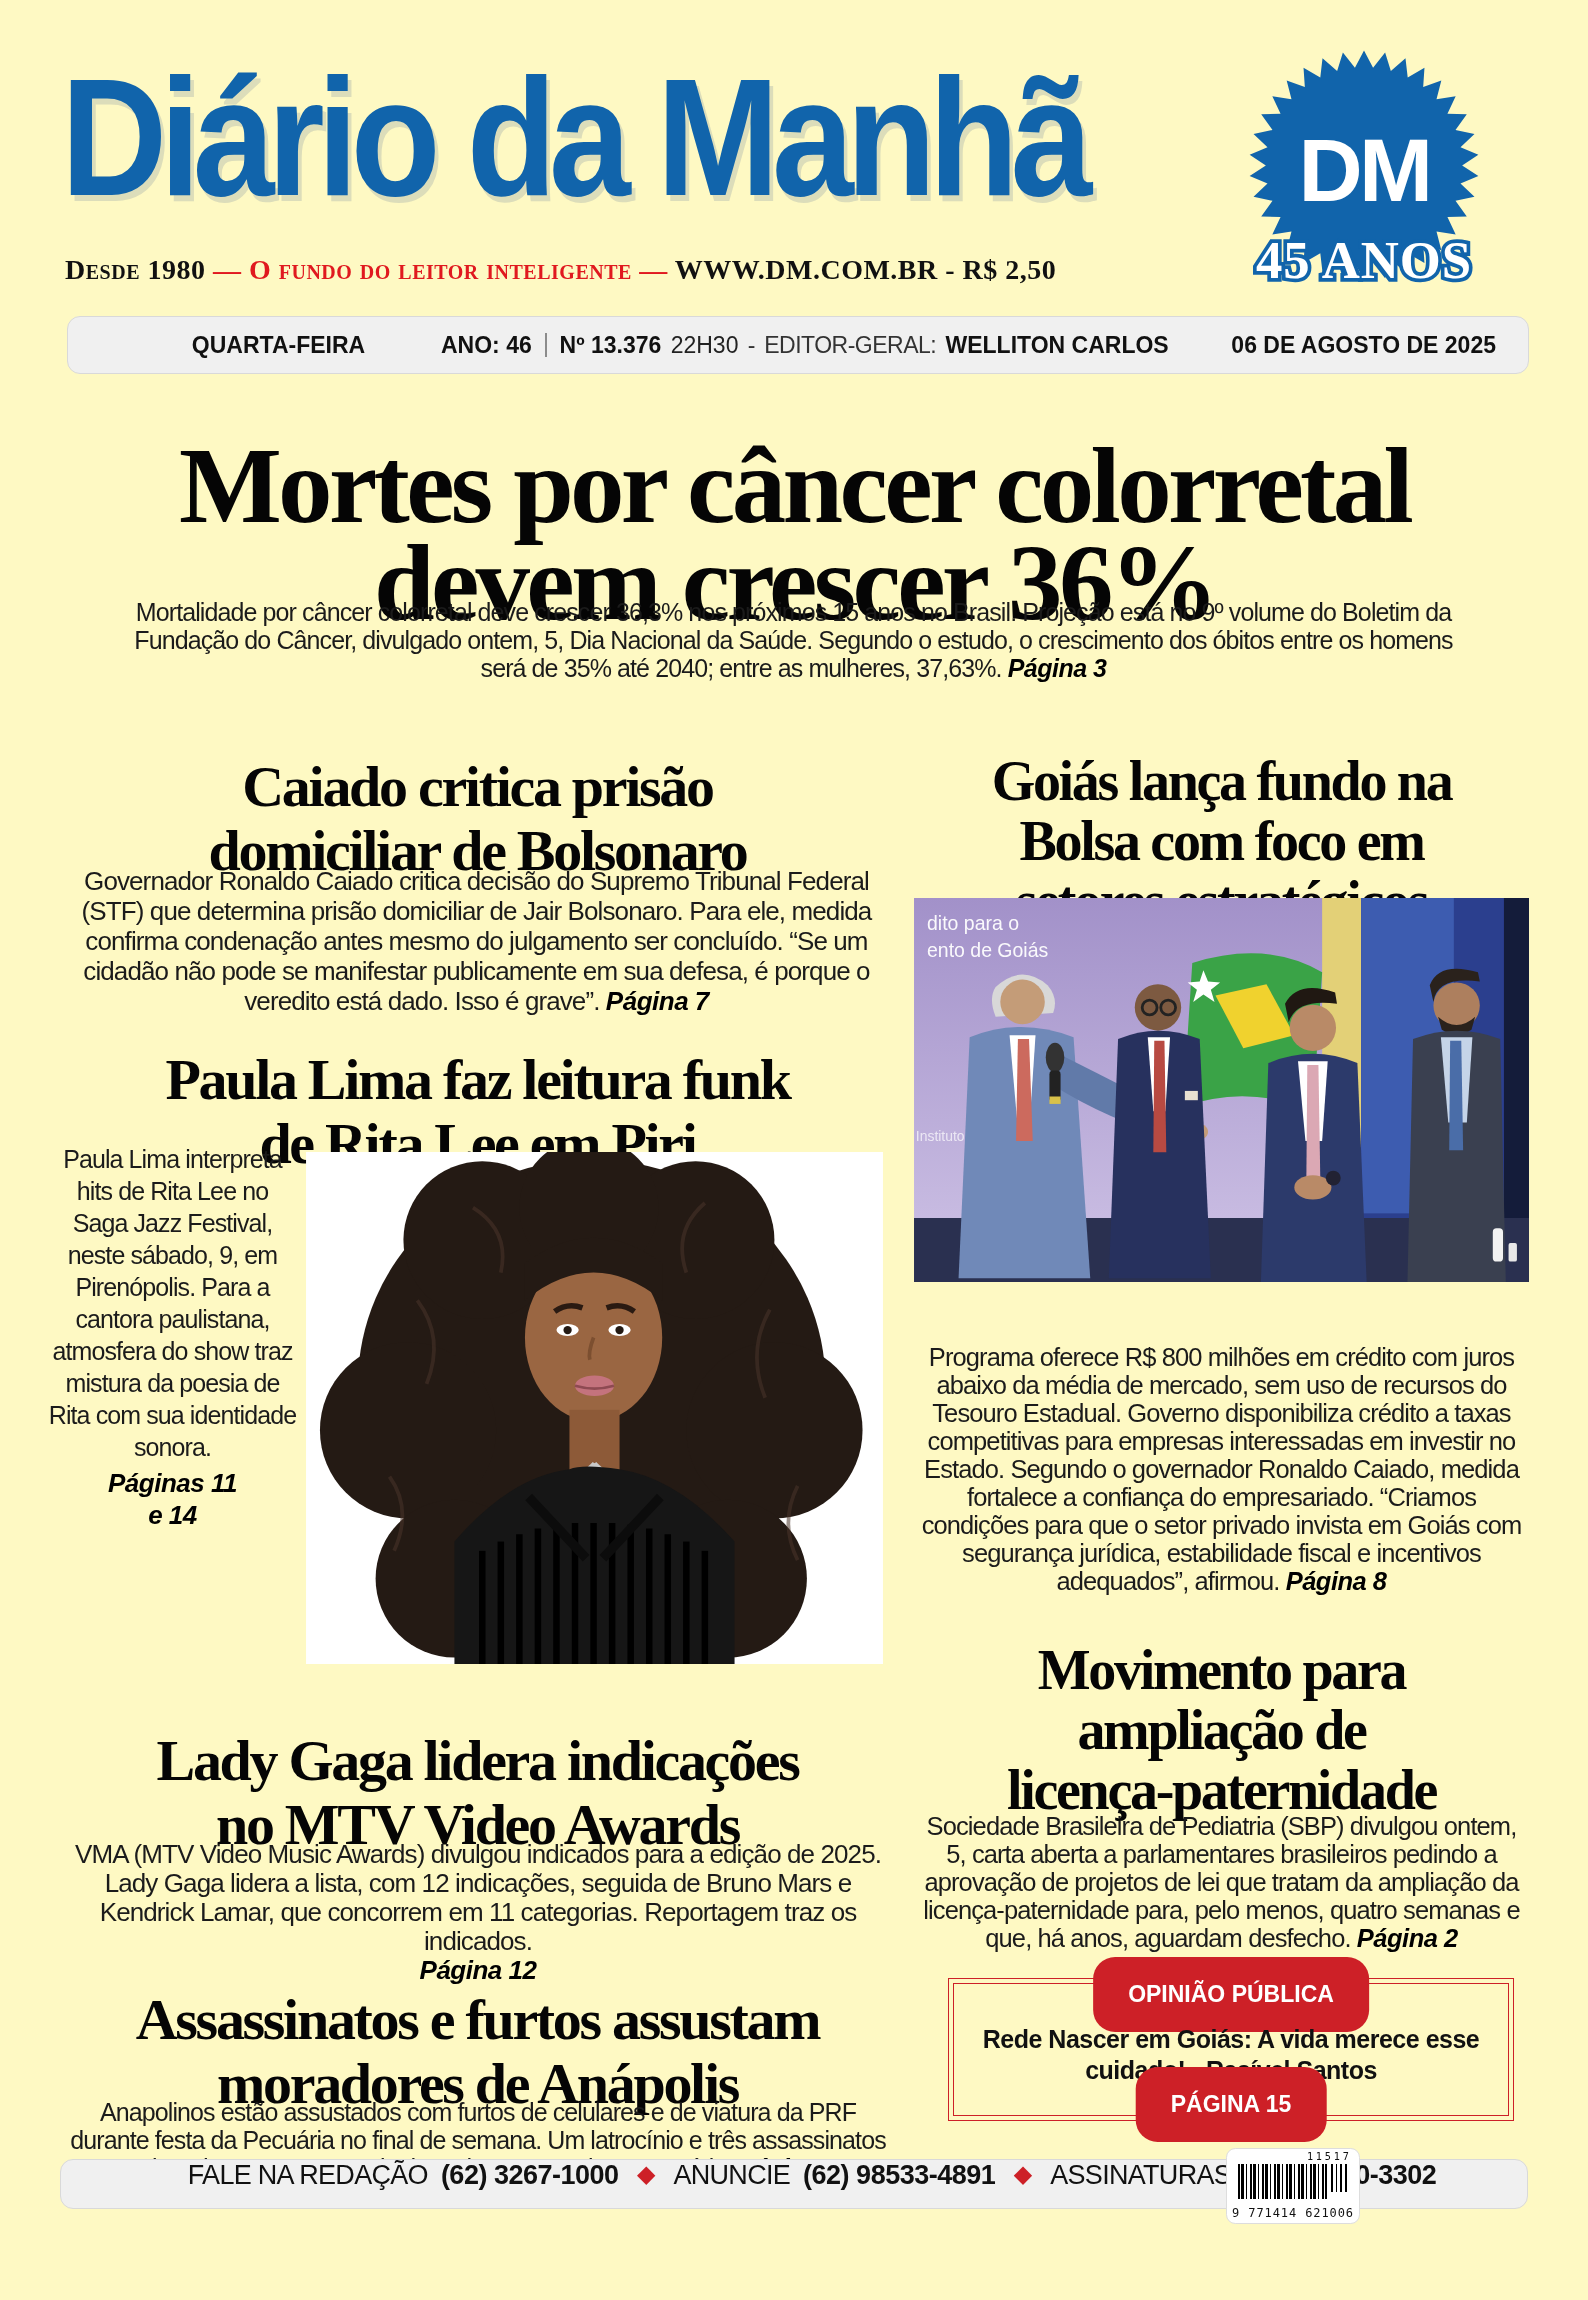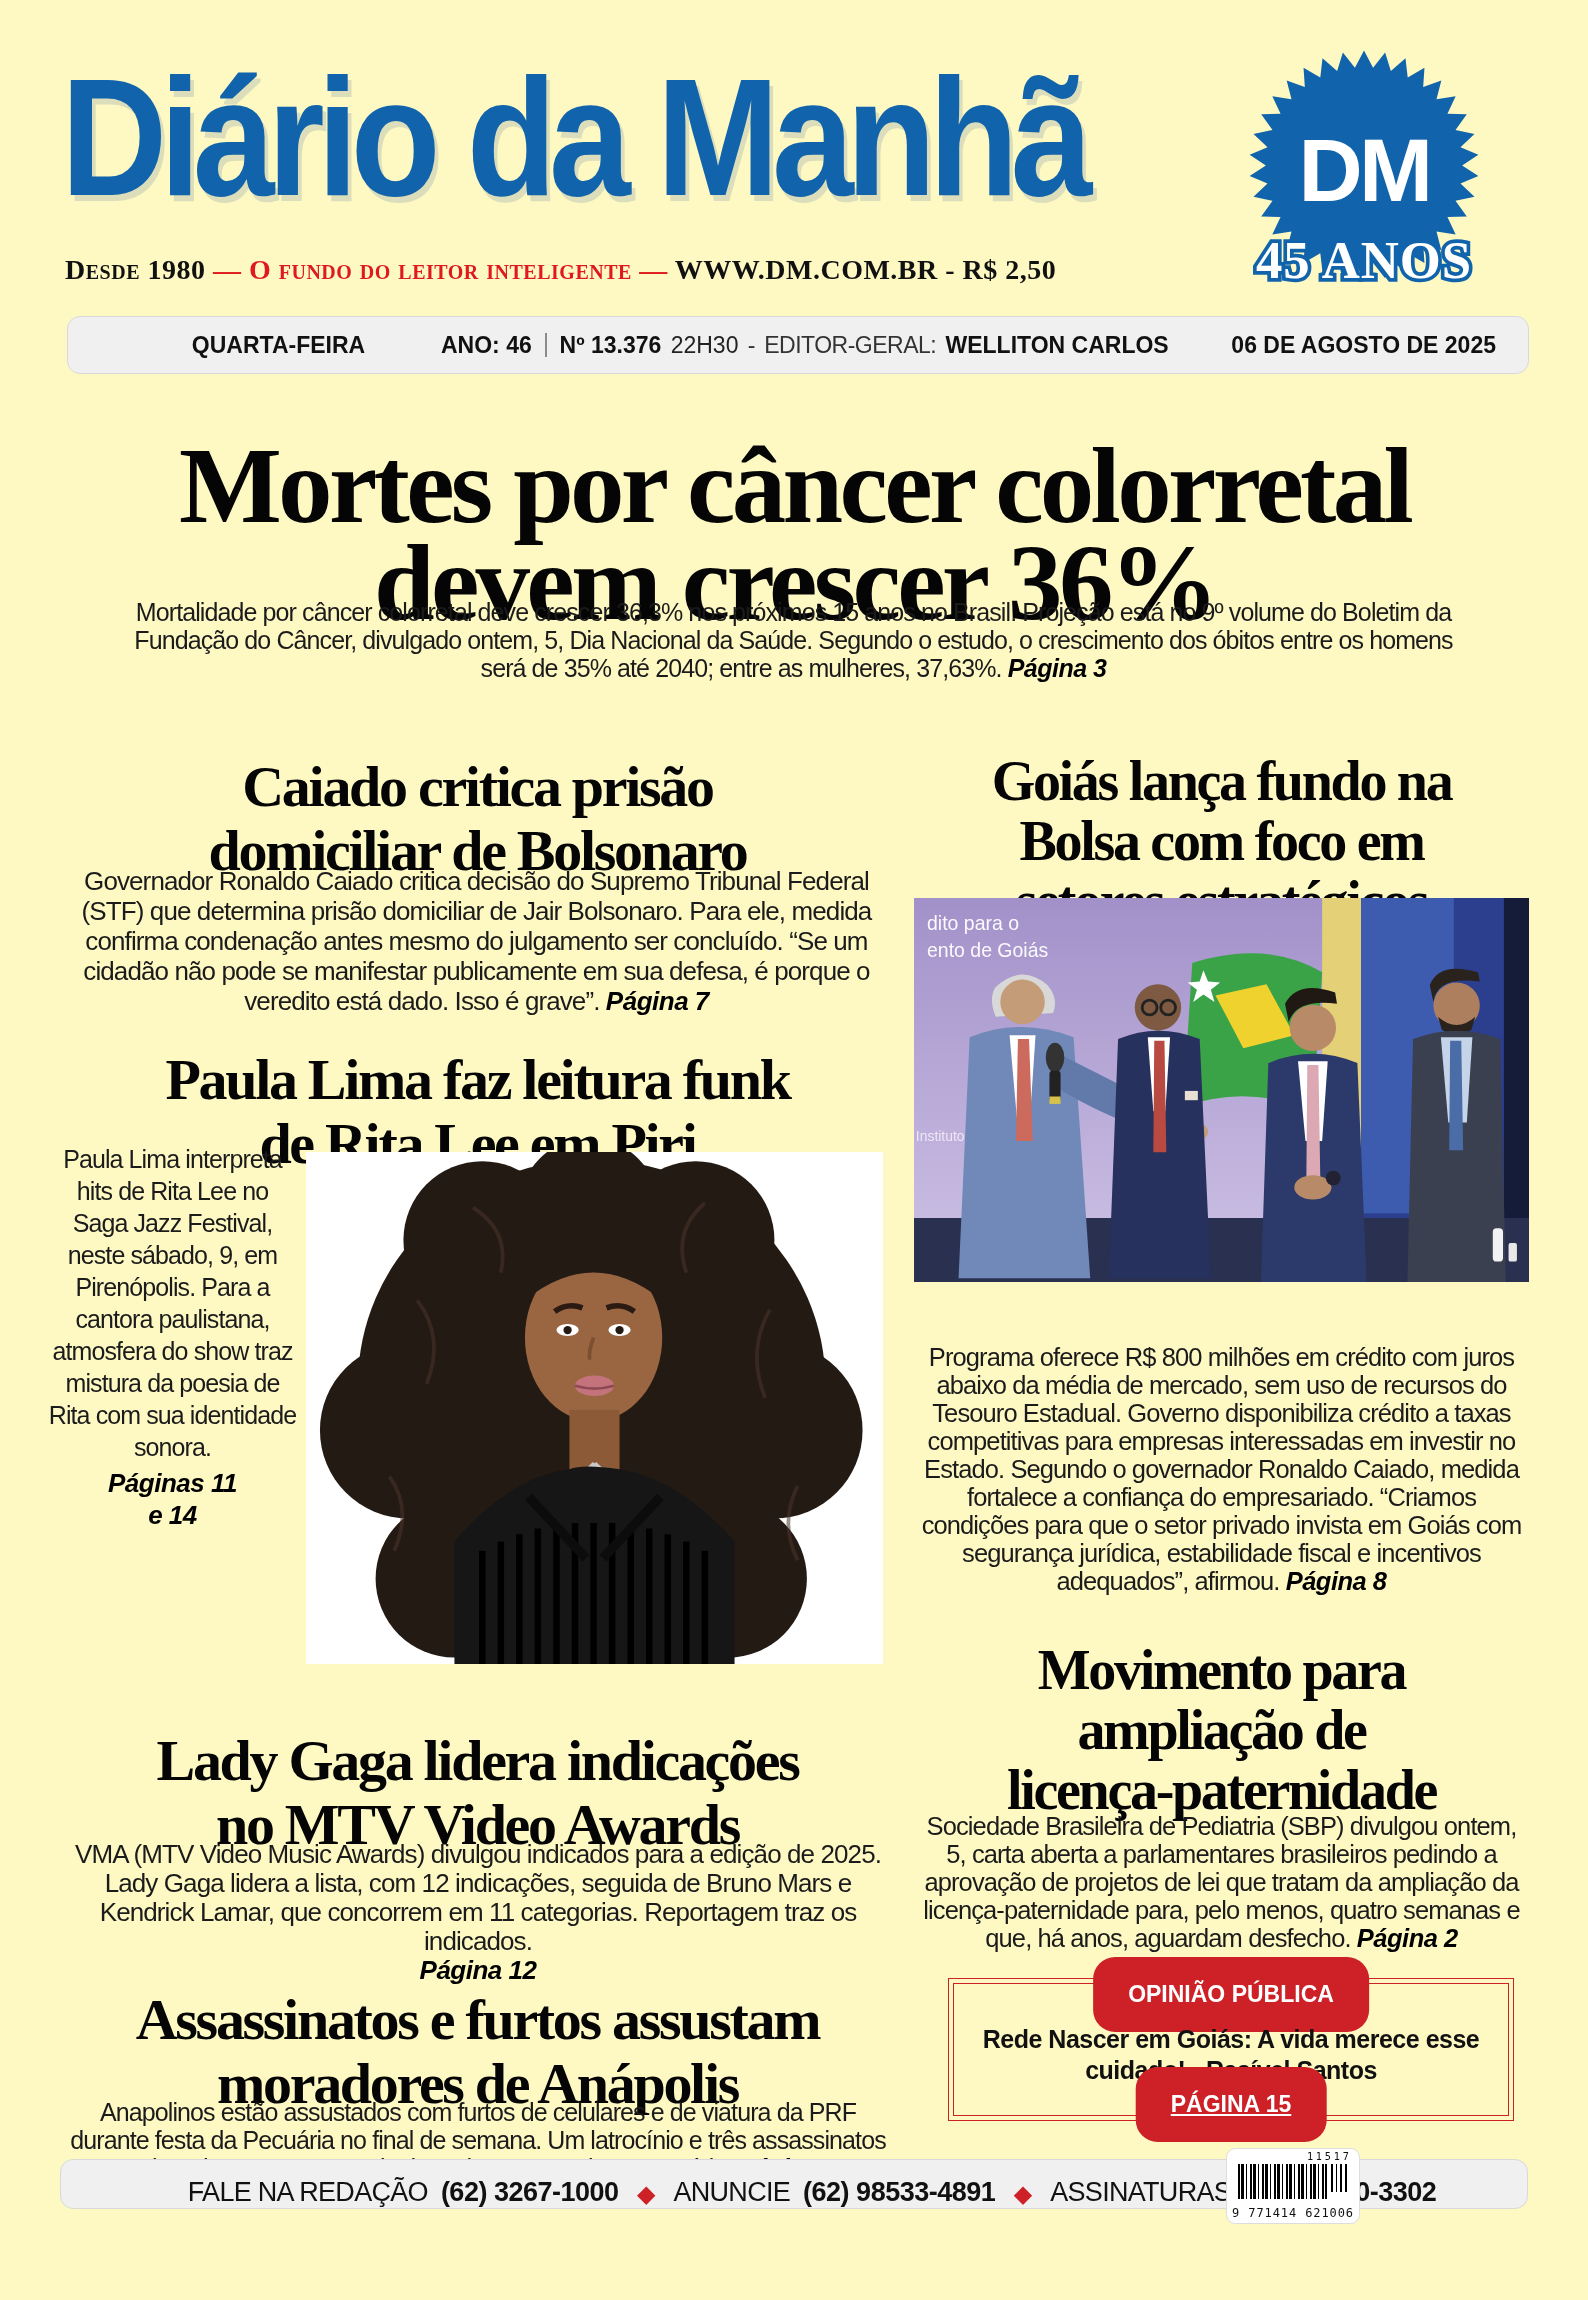--- a/index.html
+++ b/index.html
@@ -42,28 +42,28 @@
   
   .photo{position:absolute;display:block;}
 
   
   .opinion{position:absolute;left:948px;top:1978px;width:564px;height:141px;
     border:1.9px solid var(--box_red);}
   .opinion .inner{position:absolute;inset:3.7px;border:0.9px solid var(--box_red);}
   .pill{position:absolute;left:50%;transform:translateX(-50%);
     background:var(--box_red);color:#fff;font-weight:700;border-radius:22px;
     padding:24px 35px;font-size:23px;white-space:nowrap;}
-  .pill-top{top:-22px;} .pill-bottom{bottom:-22px;text-decoration:underline;}
+  .pill-top{top:-22px;} .pill-bottom{bottom:-22px;}
   .opinion .optext{position:absolute;left:18.6px;right:18.6px;top:45px;text-align:center;
     font-weight:700;font-size:25px;line-height:31px;letter-spacing:-0.5px;color:#111;}
 
   
   .footer-bar{position:absolute;left:60px;top:2159px;width:1468px;height:50px;
     background:var(--bar_bg);border:0.9px solid var(--bar_border);border-radius:13px;
-    display:flex;align-items:flex-end;justify-content:center;gap:13px;font-size:27px;
+    display:flex;align-items:flex-start;justify-content:center;gap:13px;font-size:27px;
     box-sizing:border-box;letter-spacing:-0.7px;padding-left:36px;}
   .footer-bar b{letter-spacing:-0.5px;}
   .diamond{color:var(--box_red);font-size:24px;margin:0 5.6px;}
   .barcode-box{position:absolute;left:1226px;top:2148px;width:132px;height:74px;
     background:#fff;border:0.9px solid #ddd;border-radius:9.3px;z-index:5;}
   .bars{position:absolute;left:11px;top:15px;width:89px;height:35px;
     background:repeating-linear-gradient(90deg,#000 0 1.9px,#fff 1.9px 2.8px,#000 2.8px 5.6px,#fff 5.6px 8.3px,#000 8.3px 9.3px,#fff 9.3px 12px);}
   .bars2{position:absolute;left:104px;top:15px;width:16.7px;height:28px;
     background:repeating-linear-gradient(90deg,#000 0 1.9px,#fff 1.9px 4.6px);}
   .bc-top{position:absolute;right:7.4px;top:1.9px;font-size:10.2px;letter-spacing:2.8px;font-family:"DejaVu Sans Mono",monospace;}

